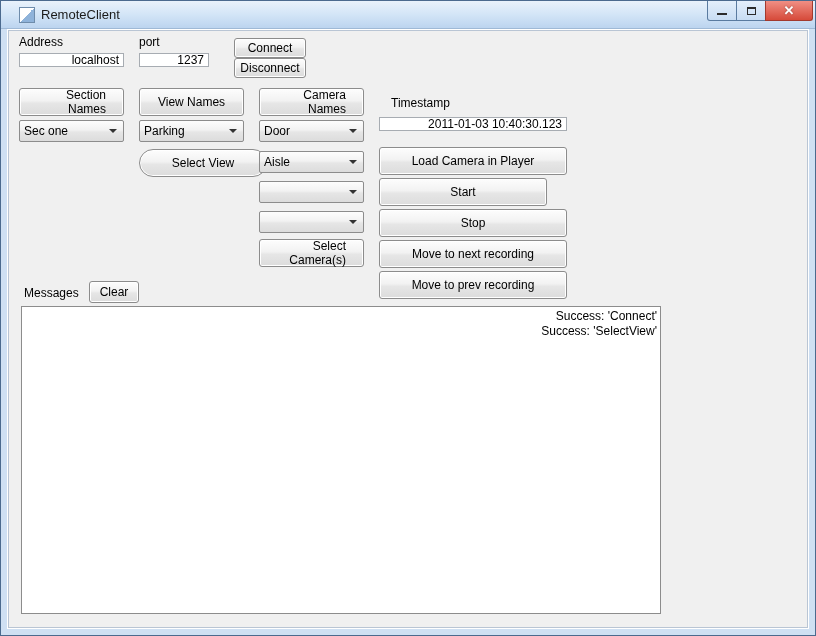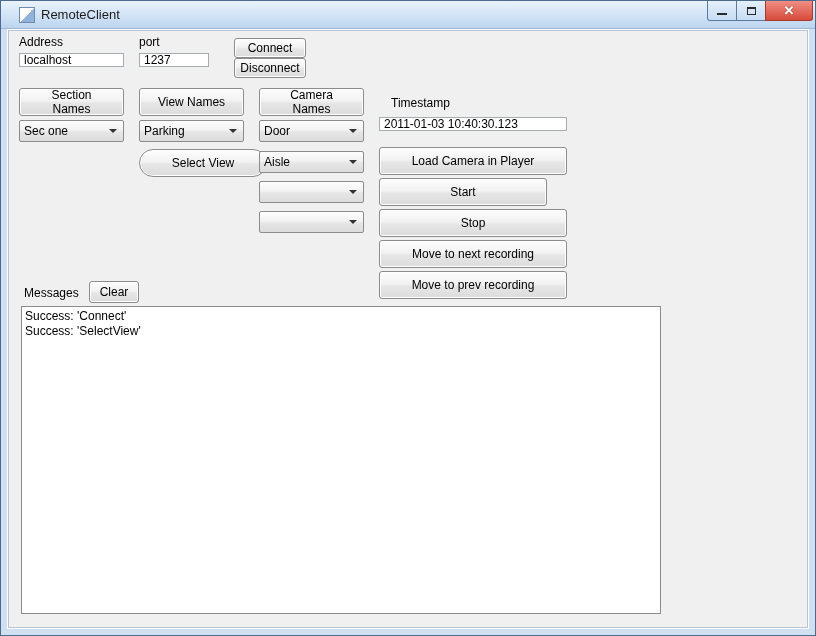--- a/index.html
+++ b/index.html
@@ -119,21 +119,21 @@
     position: absolute;
     right: 6px; top: 50%;
     width: 0; height: 0;
     border-left: 4px solid transparent;
     border-right: 4px solid transparent;
     border-top: 4px solid #333;
     transform: translateY(-50%);
   }
 
   
-  .client > * { position: absolute; }
+  .client > * { position: absolute; text-align: right; }
 
   .messages-box {
     background: #fff;
     border: 1px solid #8c8c8c;
     font-size: 12px;
     padding: 2px 3px;
     line-height: 1.25;
     white-space: pre;
     overflow: hidden;
   }
@@ -194,20 +194,21 @@
     </div>
     <div class="combo" style="left:250px; top:150px;">
       <span></span>
         <span class="arrow"></span>
     </div>
     <div class="combo" style="left:250px; top:180px;">
       <span></span>
         <span class="arrow"></span>
     </div>
 
+    <button class="btn" style="left:250px; top:208px; width:105px; height:28px;">Select Camera(s)</button>
 
     <span class="lbl" style="left:370px; top:65px;margin-left:12px;">Timestamp</span>
     <input class="input" style="left: 370px; top: 86px; width: 188px;" value="2011-01-03 10:40:30.123">
 
     <button class="btn" style="left:370px; top:116px; width:188px; height:28px;">Load Camera in Player</button>
     <button class="btn" style="left:370px; top:147px; width:168px; height:28px;">Start</button>
     <button class="btn" style="left:370px; top:178px; width:188px; height:28px;">Stop</button>
     <button class="btn" style="left:370px; top:209px; width:188px; height:28px;">Move to next recording</button>
     <button class="btn" style="left:370px; top:240px; width:188px; height:28px;">Move to prev recording</button>
 

